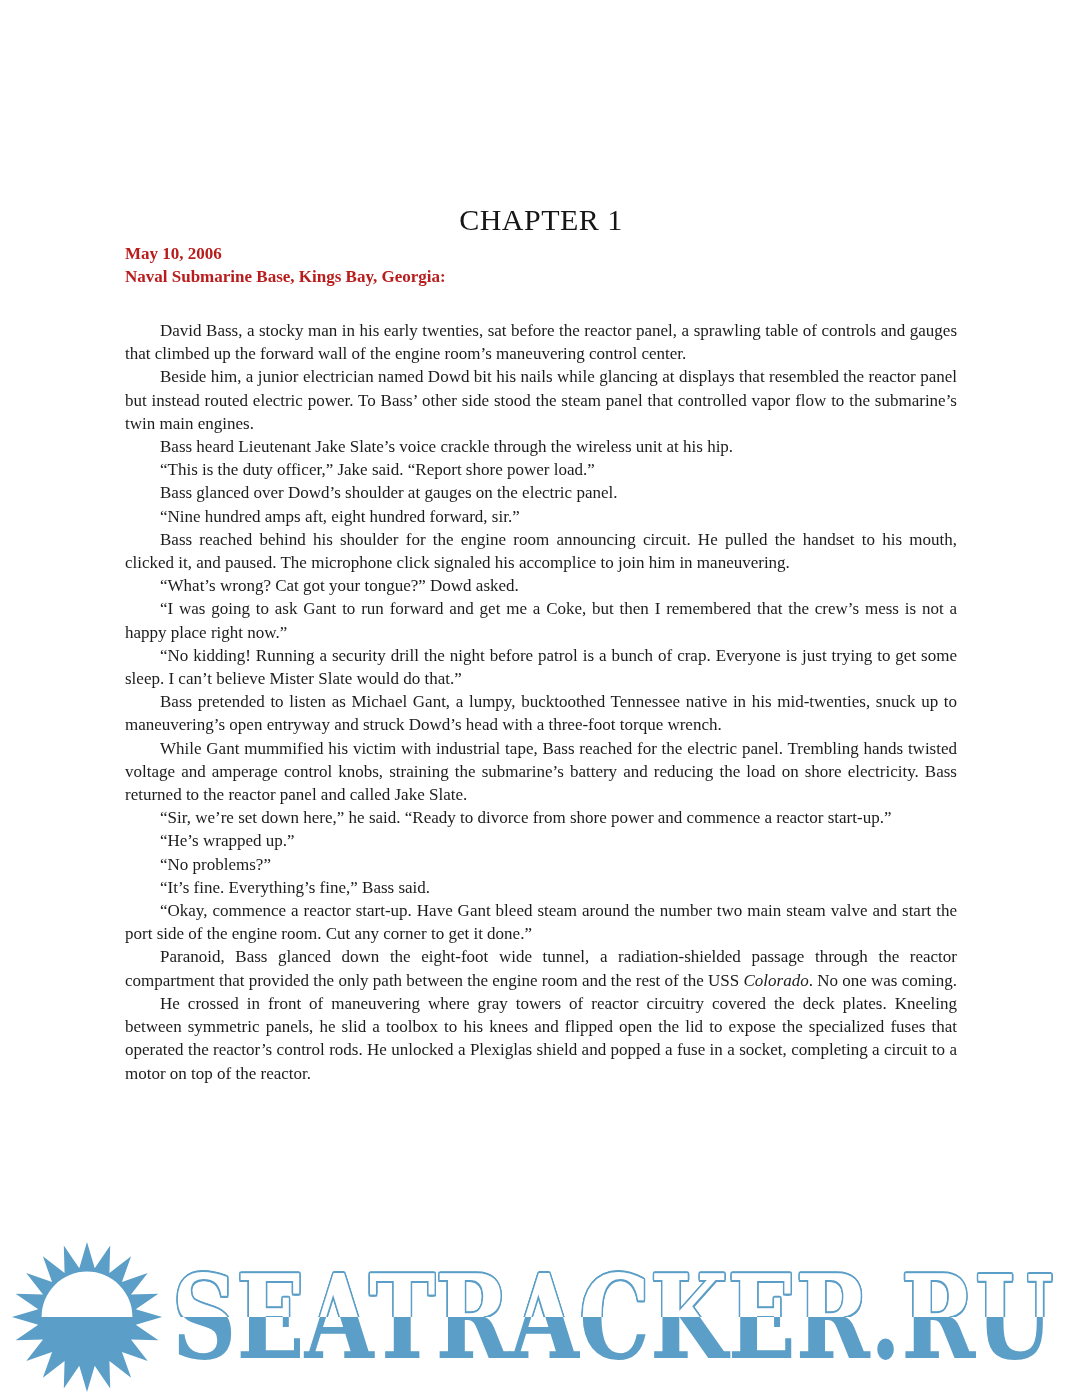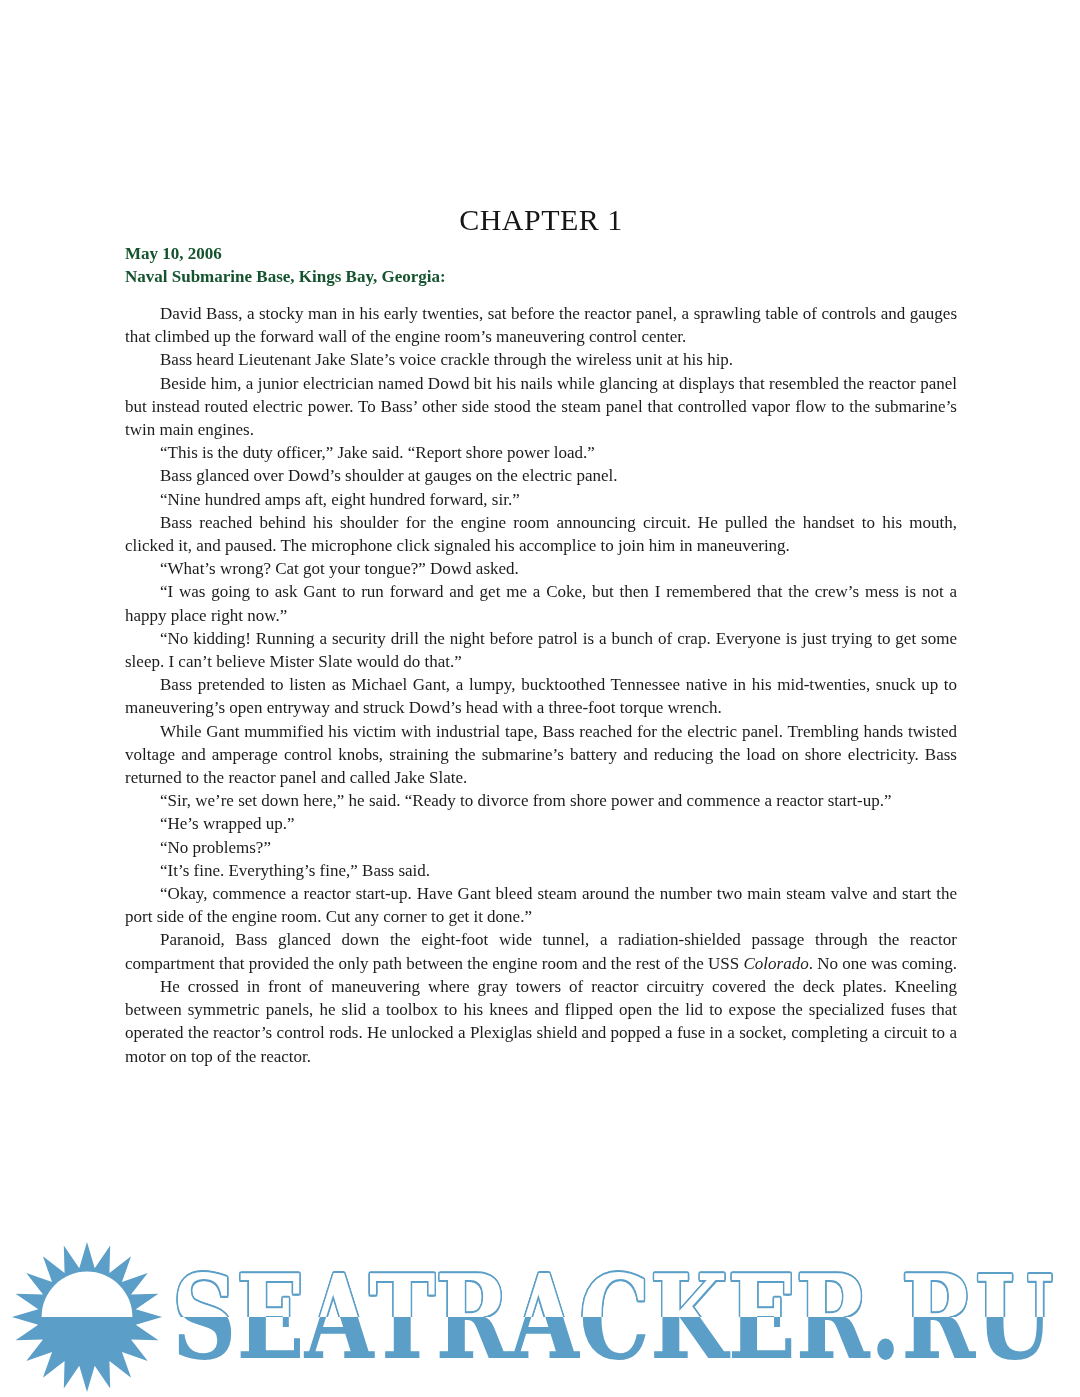--- a/index.html
+++ b/index.html
@@ -28,24 +28,24 @@
     text-align: center;
     margin: 0 0 6px 0;
     letter-spacing: 0.5px;
     color: #161616;
   }
   .header-line {
     font-size: 17px;
     line-height: 23px;
     font-weight: 700;
     margin: 0;
-    color: #14532d;
+    color: #b91c1c;
   }
   .paragraphs {
-    margin-top: 14px;
+    margin-top: 31px;
   }
   .para {
     margin: 0;
     font-size: 17px;
     line-height: 23.2px;
     text-align: justify;
     text-indent: 35px;
     color: #1c1c1c;
   }
   .para .italic { font-style: italic; }
@@ -98,22 +98,22 @@
 </style>
 </head>
 <body>
 
 <div class="page">
   <h1 class="chapter-title">CHAPTER 1</h1>
   <p class="header-line">May 10, 2006</p>
   <p class="header-line">Naval Submarine Base, Kings Bay, Georgia:</p>
   <div class="paragraphs">
       <p class="para"><span>David Bass, a stocky man in his early twenties, sat before the reactor panel, a sprawling table of controls and gauges that climbed up the forward wall of the engine room’s maneuvering control center.</span></p>
+      <p class="para"><span>Beside him, a junior electrician named Dowd bit his nails while glancing at displays that resembled the reactor panel but instead routed electric power. To Bass’ other side stood the steam panel that controlled vapor flow to the submarine’s twin main engines.</span></p>
       <p class="para"><span>Bass heard Lieutenant Jake Slate’s voice crackle through the wireless unit at his hip.</span></p>
-      <p class="para"><span>Beside him, a junior electrician named Dowd bit his nails while glancing at displays that resembled the reactor panel but instead routed electric power. To Bass’ other side stood the steam panel that controlled vapor flow to the submarine’s twin main engines.</span></p>
       <p class="para"><span>“This is the duty officer,” Jake said. “Report shore power load.”</span></p>
       <p class="para"><span>Bass glanced over Dowd’s shoulder at gauges on the electric panel.</span></p>
       <p class="para"><span>“Nine hundred amps aft, eight hundred forward, sir.”</span></p>
       <p class="para"><span>Bass reached behind his shoulder for the engine room announcing circuit. He pulled the handset to his mouth, clicked it, and paused. The microphone click signaled his accomplice to join him in maneuvering.</span></p>
       <p class="para"><span>“What’s wrong? Cat got your tongue?” Dowd asked.</span></p>
       <p class="para"><span>“I was going to ask Gant to run forward and get me a Coke, but then I remembered that the crew’s mess is not a happy place right now.”</span></p>
       <p class="para"><span>“No kidding! Running a security drill the night before patrol is a bunch of crap. Everyone is just trying to get some sleep. I can’t believe Mister Slate would do that.”</span></p>
       <p class="para"><span>Bass pretended to listen as Michael Gant, a lumpy, bucktoothed Tennessee native in his mid-twenties, snuck up to maneuvering’s open entryway and struck Dowd’s head with a three-foot torque wrench.</span></p>
       <p class="para"><span>While Gant mummified his victim with industrial tape, Bass reached for the electric panel. Trembling hands twisted voltage and amperage control knobs, straining the submarine’s battery and reducing the load on shore electricity. Bass returned to the reactor panel and called Jake Slate.</span></p>
       <p class="para"><span>“Sir, we’re set down here,” he said. “Ready to divorce from shore power and commence a reactor start-up.”</span></p>

